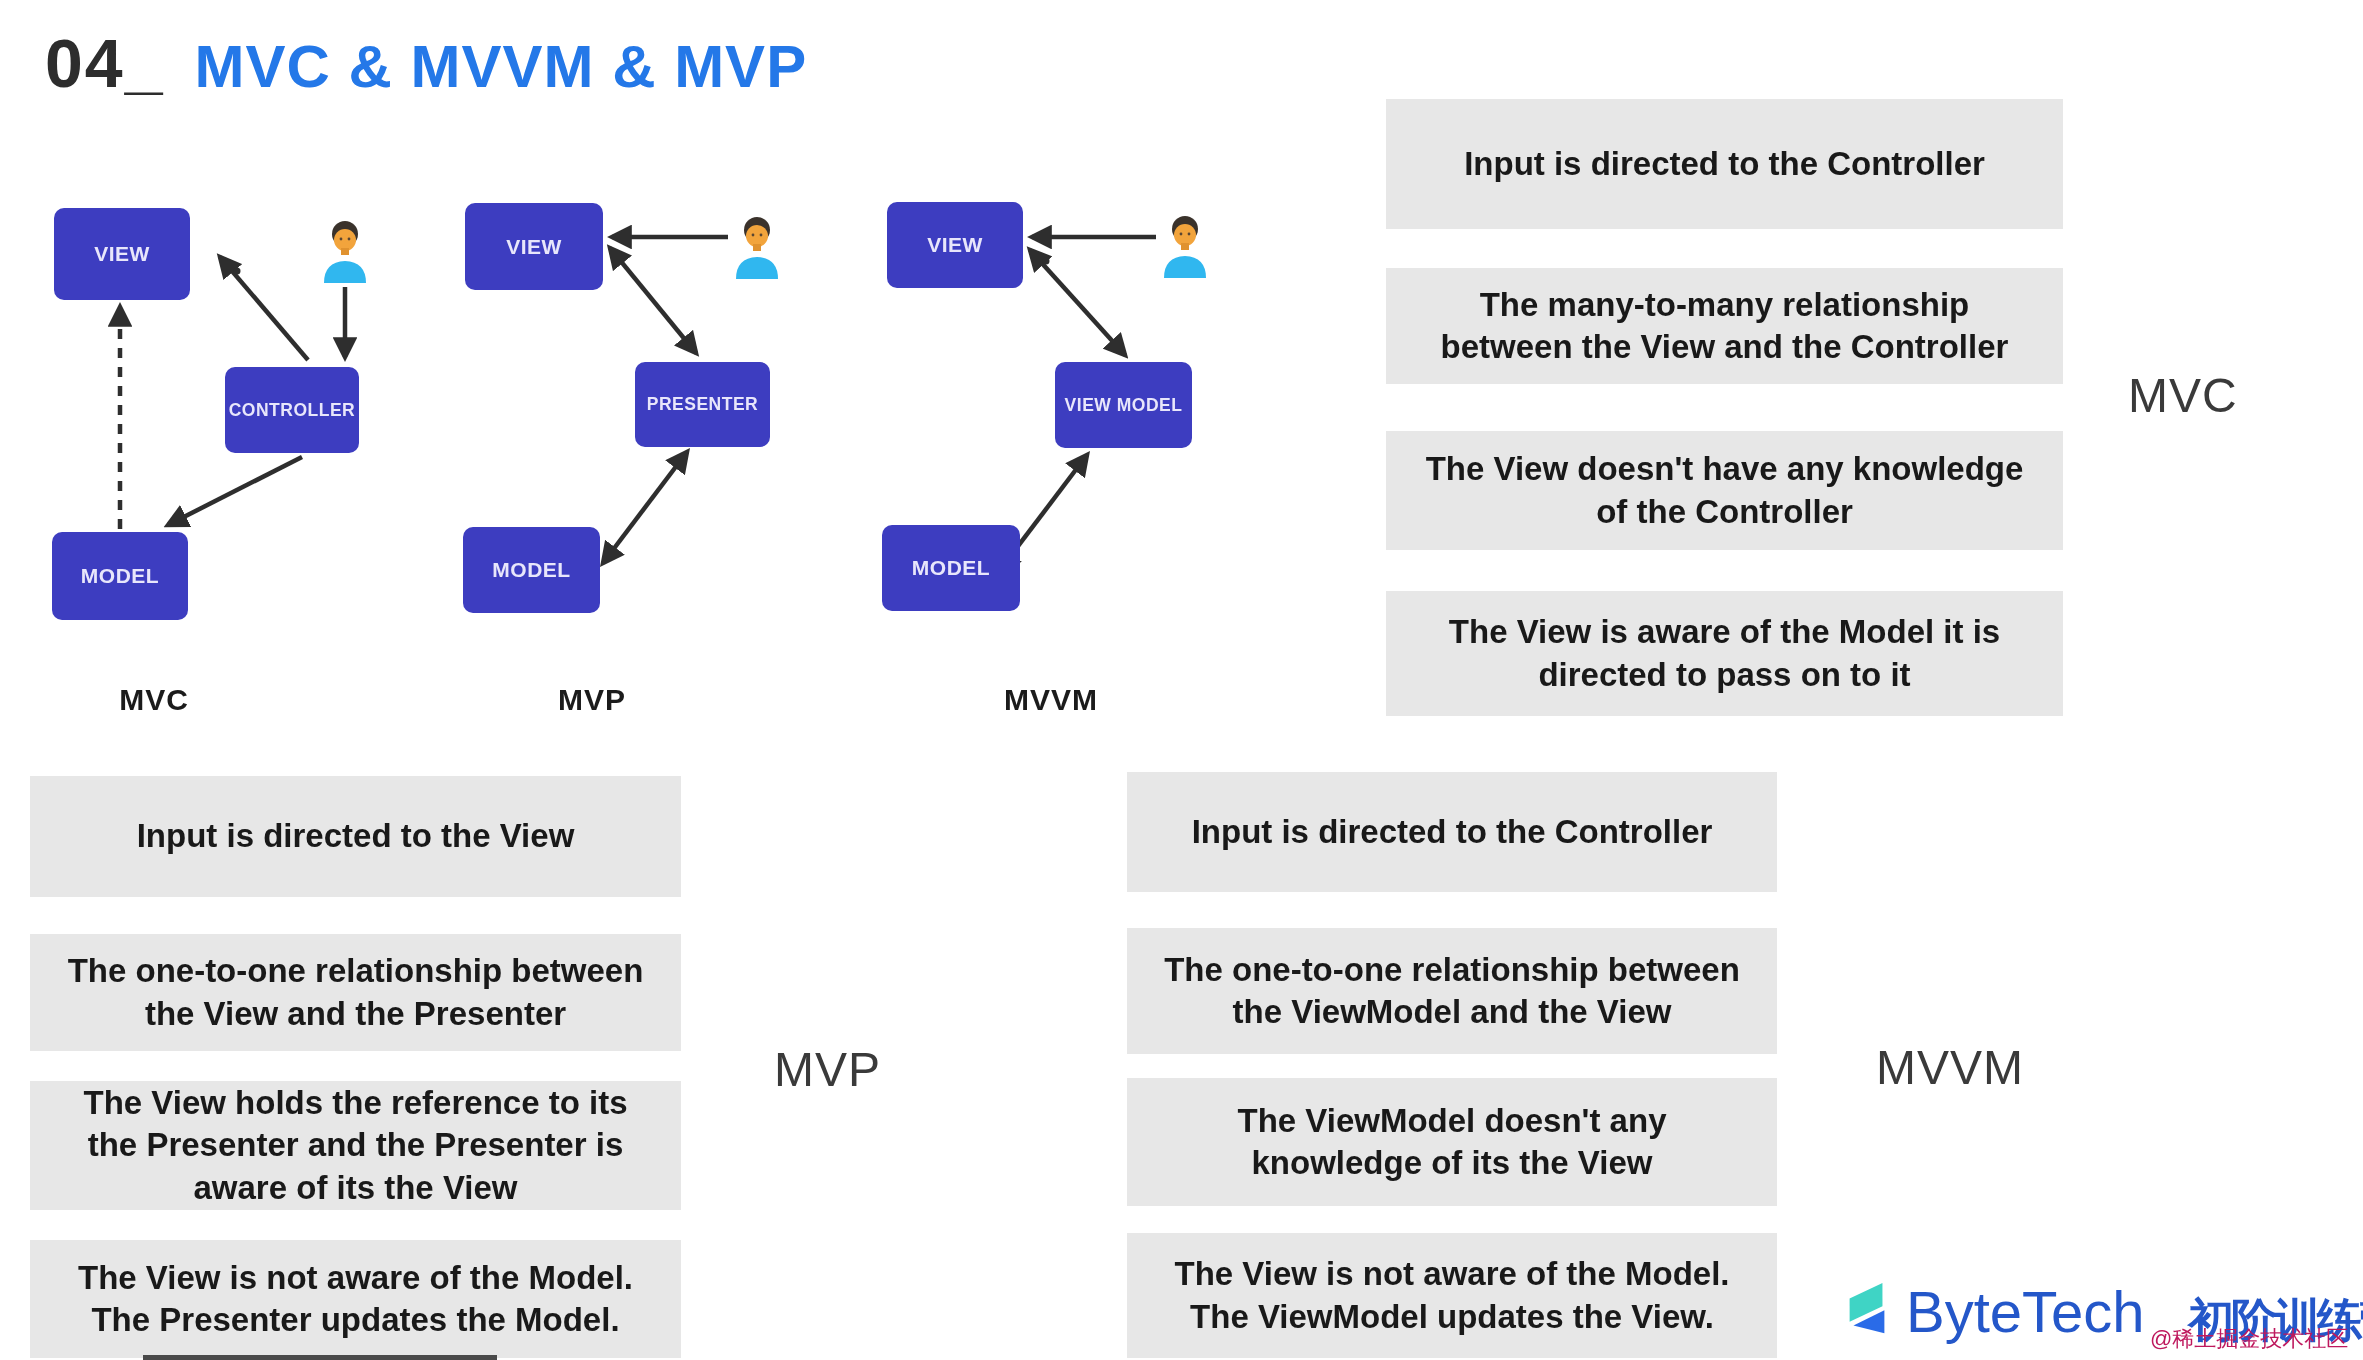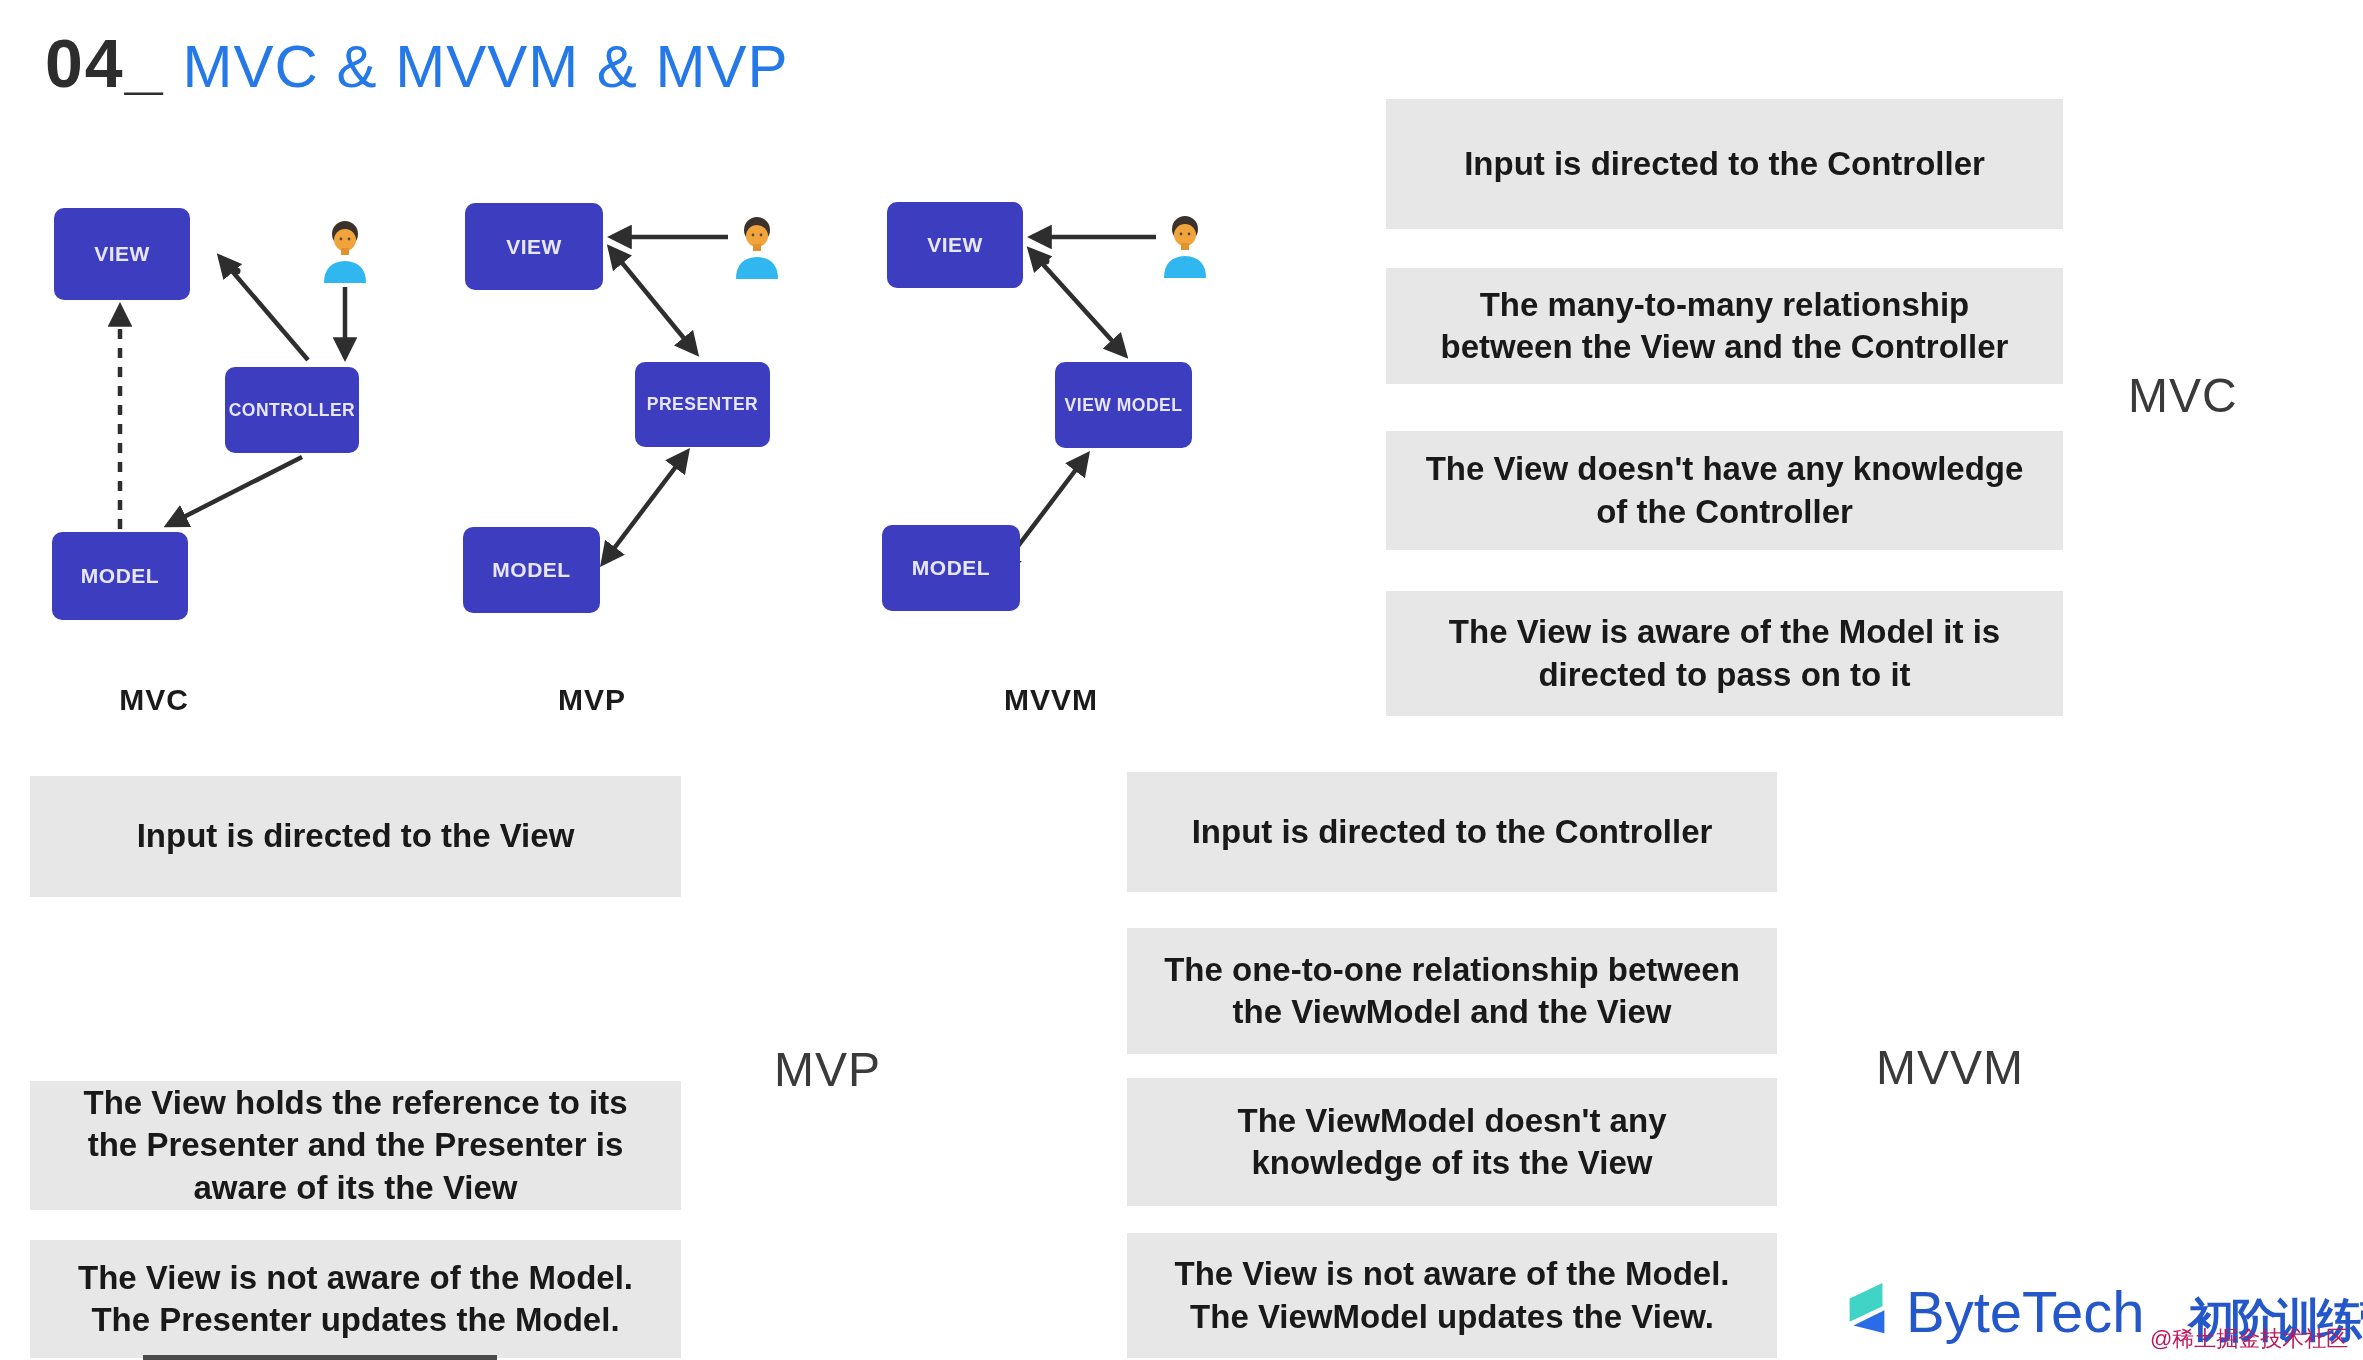--- a/index.html
+++ b/index.html
@@ -7,21 +7,21 @@
     --brand-blue:#2457c9; --logo-teal:#3fd4c5; --logo-blue:#2a6be8; --arrow-dark:#2e2e2e;
   }
   *{margin:0;padding:0;box-sizing:border-box}
   html,body{background:#fff}
   body{font-family:"Liberation Sans","DejaVu Sans",sans-serif}
   .stage{position:relative;width:2363px;height:1360px;background:#ffffff;overflow:hidden}
 
   
   .title{position:absolute;left:45px;top:24px;display:flex;align-items:baseline;white-space:nowrap}
   .t-num{font-size:68px;font-weight:700;color:#2d2d2d;letter-spacing:2px}
-  .t-main{margin-left:18px;font-size:60px;font-weight:400;color:var(--title-blue);letter-spacing:1px}
+  .t-main{margin-left:30px;font-size:60px;font-weight:700;color:var(--title-blue);letter-spacing:1px}
 
   
   .diagram{position:absolute}
   .wires{position:absolute;left:0;top:0;pointer-events:none}
   .wires line{stroke:var(--arrow-dark);stroke-width:4.5}
   .wires .dashed{stroke-dasharray:10 9}
   .wires circle.dot{fill:var(--arrow-dark)}
   .node{position:absolute;background:var(--node-blue);border-radius:10px;color:#e8e6fb;
         display:flex;align-items:center;justify-content:center;font-weight:700;
         font-size:21px;letter-spacing:.5px;text-align:center}
@@ -130,20 +130,21 @@
     <div class="caption" style="left:111px;top:488px;width:160px">MVVM</div>
   </div>
 
   <div class="note" style="left:1386px;top:99px;width:677px;height:130px">Input is directed to the Controller</div>
   <div class="note" style="left:1386px;top:268px;width:677px;height:116px">The many-to-many relationship between the View and the Controller</div>
   <div class="note" style="left:1386px;top:431px;width:677px;height:119px">The View doesn't have any knowledge of the Controller</div>
   <div class="note" style="left:1386px;top:591px;width:677px;height:125px">The View is aware of the Model it is directed to pass on to it</div>
   <div class="side-label" style="left:2128px;top:368px">MVC</div>
 
   <div class="note" style="left:30px;top:776px;width:651px;height:121px">Input is directed to the View</div>
+  <div class="note" style="left:30px;top:934px;width:651px;height:117px">The one-to-one relationship between the View and the Presenter</div>
   <div class="note" style="left:30px;top:1081px;width:651px;height:129px">The View holds the reference to its the Presenter and the Presenter is aware of its the View</div>
   <div class="note" style="left:30px;top:1240px;width:651px;height:118px">The View is not aware of the Model. The Presenter updates the Model.</div>
   <div class="side-label" style="left:774px;top:1042px">MVP</div>
 
   <div class="note" style="left:1127px;top:772px;width:650px;height:120px">Input is directed to the Controller</div>
   <div class="note" style="left:1127px;top:928px;width:650px;height:126px">The one-to-one relationship between the ViewModel and the View</div>
   <div class="note" style="left:1127px;top:1078px;width:650px;height:128px">The ViewModel doesn't any knowledge of its the View</div>
   <div class="note" style="left:1127px;top:1233px;width:650px;height:125px">The View is not aware of the Model. The ViewModel updates the View.</div>
   <div class="side-label" style="left:1876px;top:1040px">MVVM</div>
 

